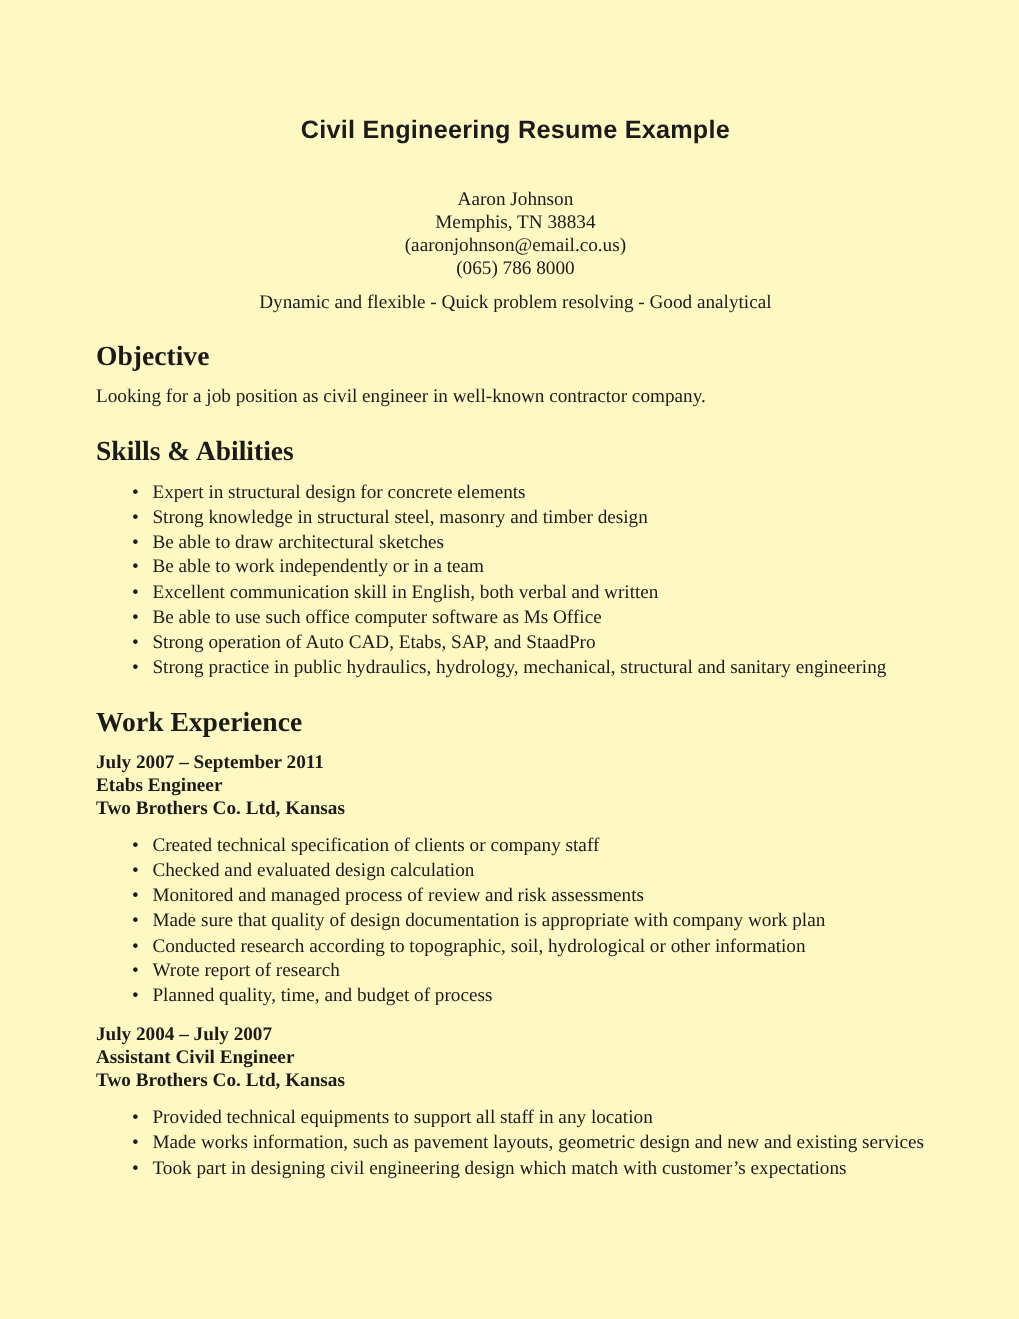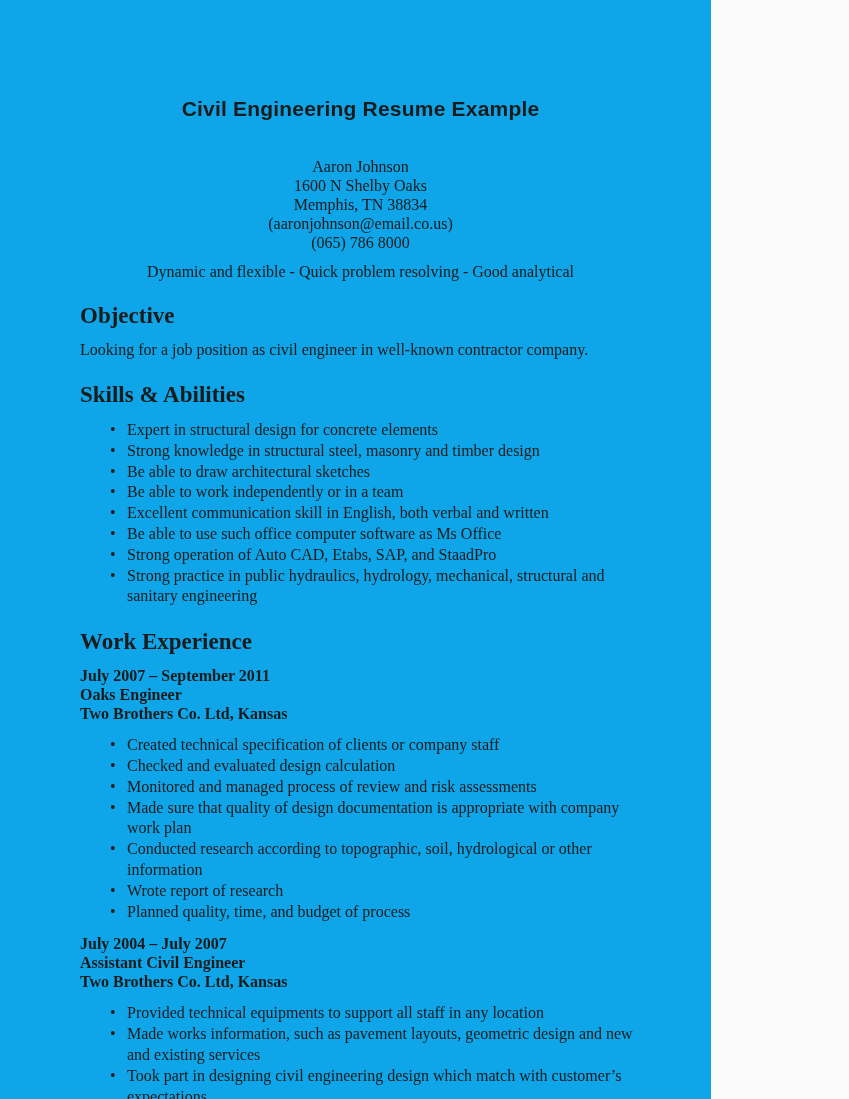--- a/index.html
+++ b/index.html
@@ -5,24 +5,24 @@
   * { margin: 0; padding: 0; box-sizing: border-box; }
   html, body { background: #fbfbfb; }
   body {
     width: 849px;
     height: 1099px;
     overflow: hidden;
     color: #1b1b1b;
     font-family: "Liberation Serif", serif;
   }
   .page {
-    width: 711px;
+    width: 849px;
     height: 1099px;
     padding: 97px 70px 40px 80px;
-    background: #0ea5e9;
+    background: #fef9c3;
   }
   
   .doc-title {
     font-family: "Liberation Sans", sans-serif;
     font-weight: bold;
     font-size: 21px;
     text-align: center;
     letter-spacing: 0.2px;
     margin-bottom: 36px;
   }
@@ -75,21 +75,20 @@
 </style>
 </head>
 <body>
 
 <div class="page">
 
   <div class="doc-title">Civil Engineering Resume Example</div>
 
   <div class="contact-block">
     <div>Aaron Johnson</div>
-    <div>1600 N Shelby Oaks</div>
     <div>Memphis, TN 38834</div>
     <div>(aaronjohnson@email.co.us)</div>
     <div>(065) 786 8000</div>
   </div>
 
   <div class="tagline">Dynamic and flexible - Quick problem resolving - Good analytical</div>
 
   <div class="section">
     <div class="section-heading">Objective</div>
     <div class="body-text">Looking for a job position as civil engineer in well-known contractor company.</div>
@@ -108,21 +107,21 @@
       <li>Strong practice in public hydraulics, hydrology, mechanical, structural and sanitary engineering</li>
     </ul>
   </div>
 
   <div class="section">
     <div class="section-heading">Work Experience</div>
 
     <div class="job" style="margin-top:0;">
       <div class="job-header">
         <div>July 2007 – September 2011</div>
-        <div>Oaks Engineer</div>
+        <div>Etabs Engineer</div>
         <div>Two Brothers Co. Ltd, Kansas</div>
       </div>
       <ul class="bullets">
         <li>Created technical specification of clients or company staff</li>
         <li>Checked and evaluated design calculation</li>
         <li>Monitored and managed process of review and risk assessments</li>
         <li>Made sure that quality of design documentation is appropriate with company work plan</li>
         <li>Conducted research according to topographic, soil, hydrological or other information</li>
         <li>Wrote report of research</li>
         <li>Planned quality, time, and budget of process</li>

